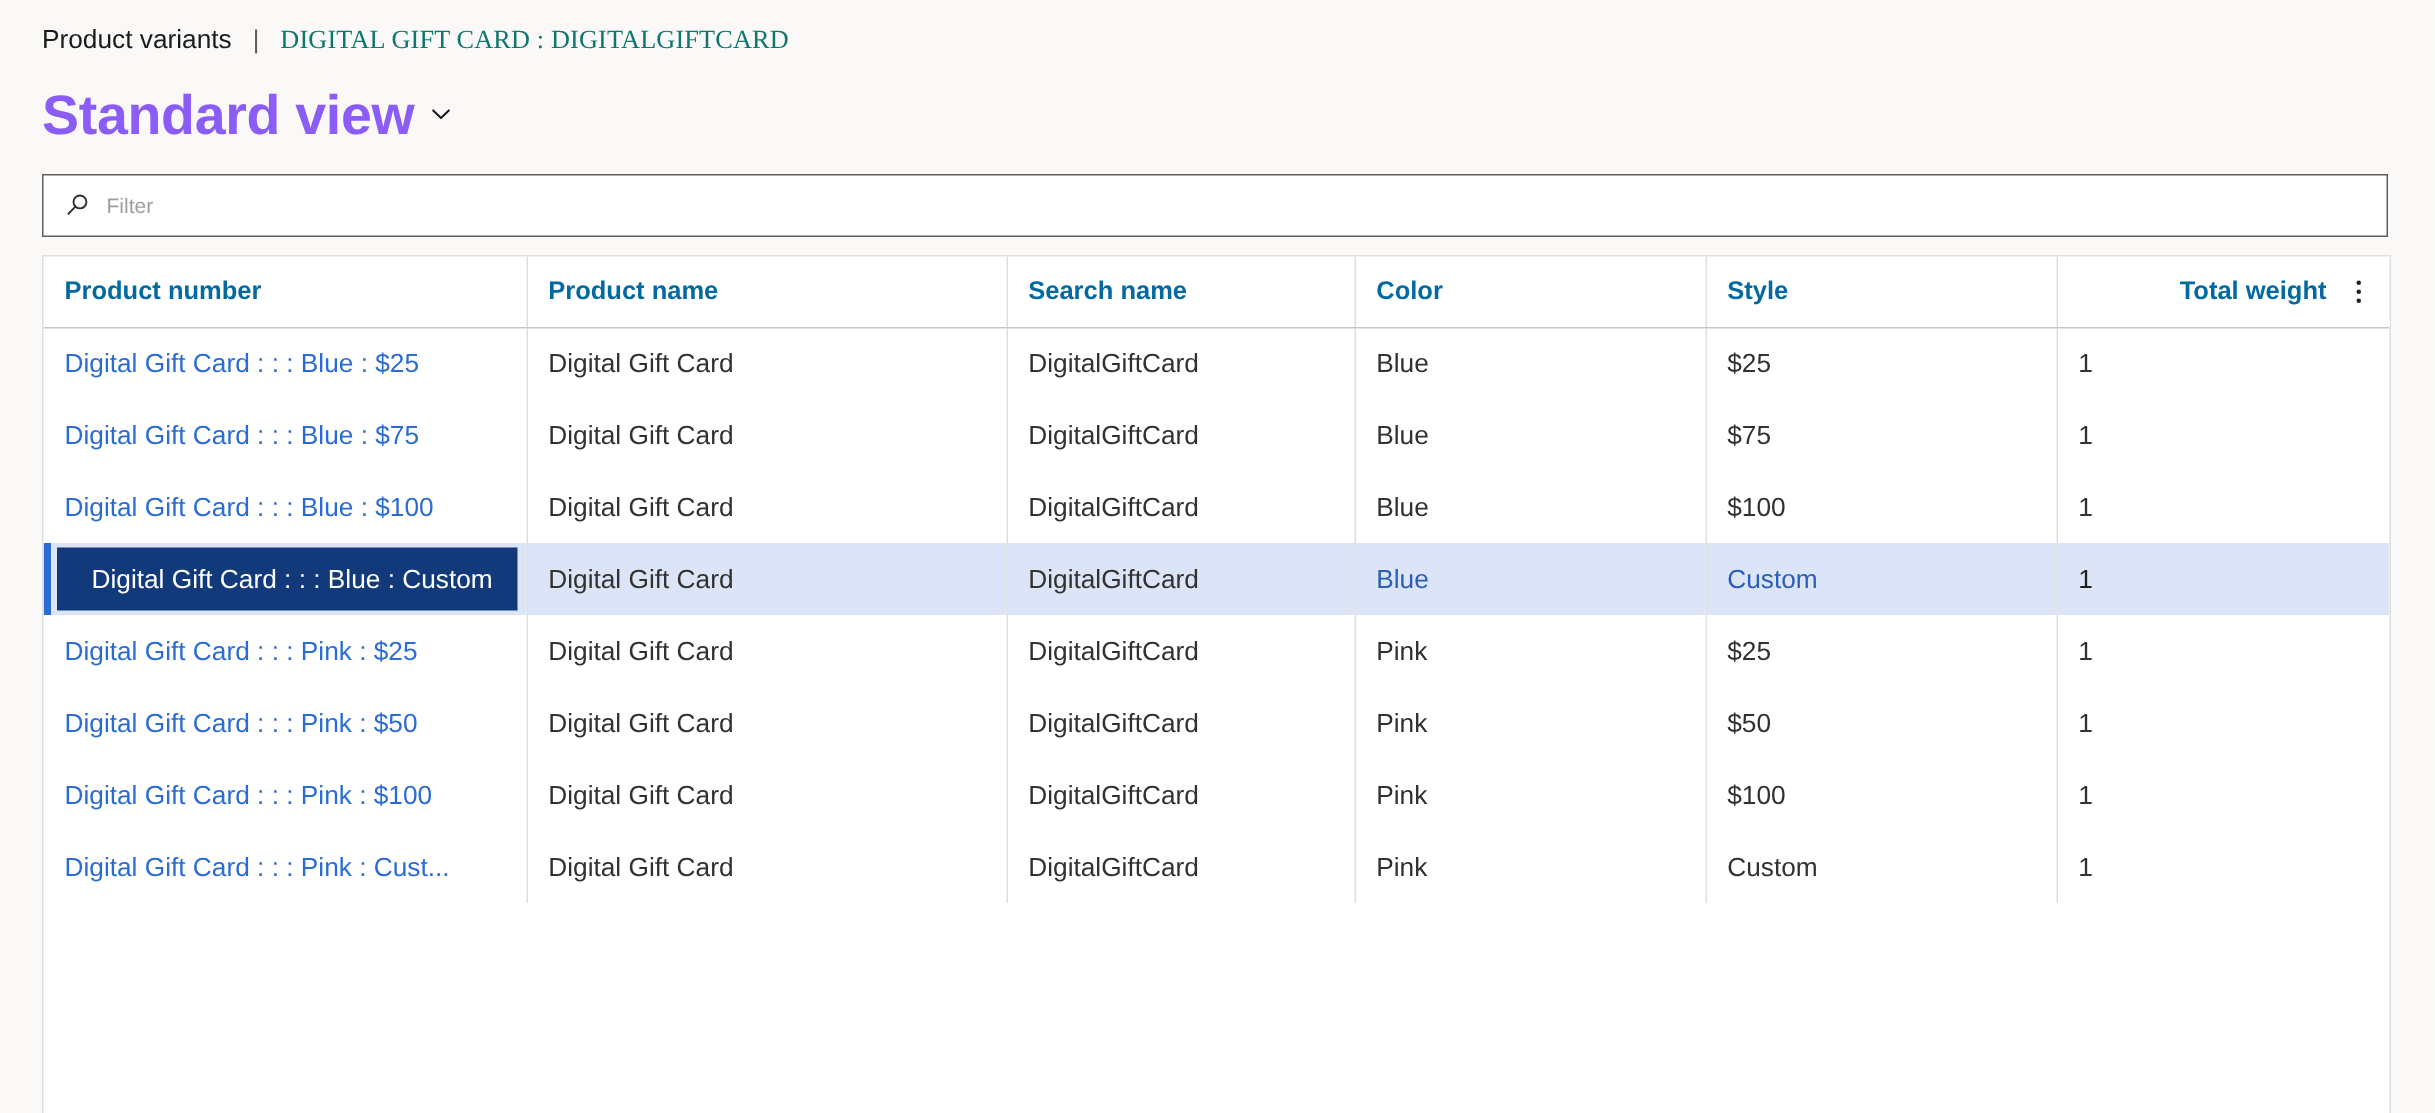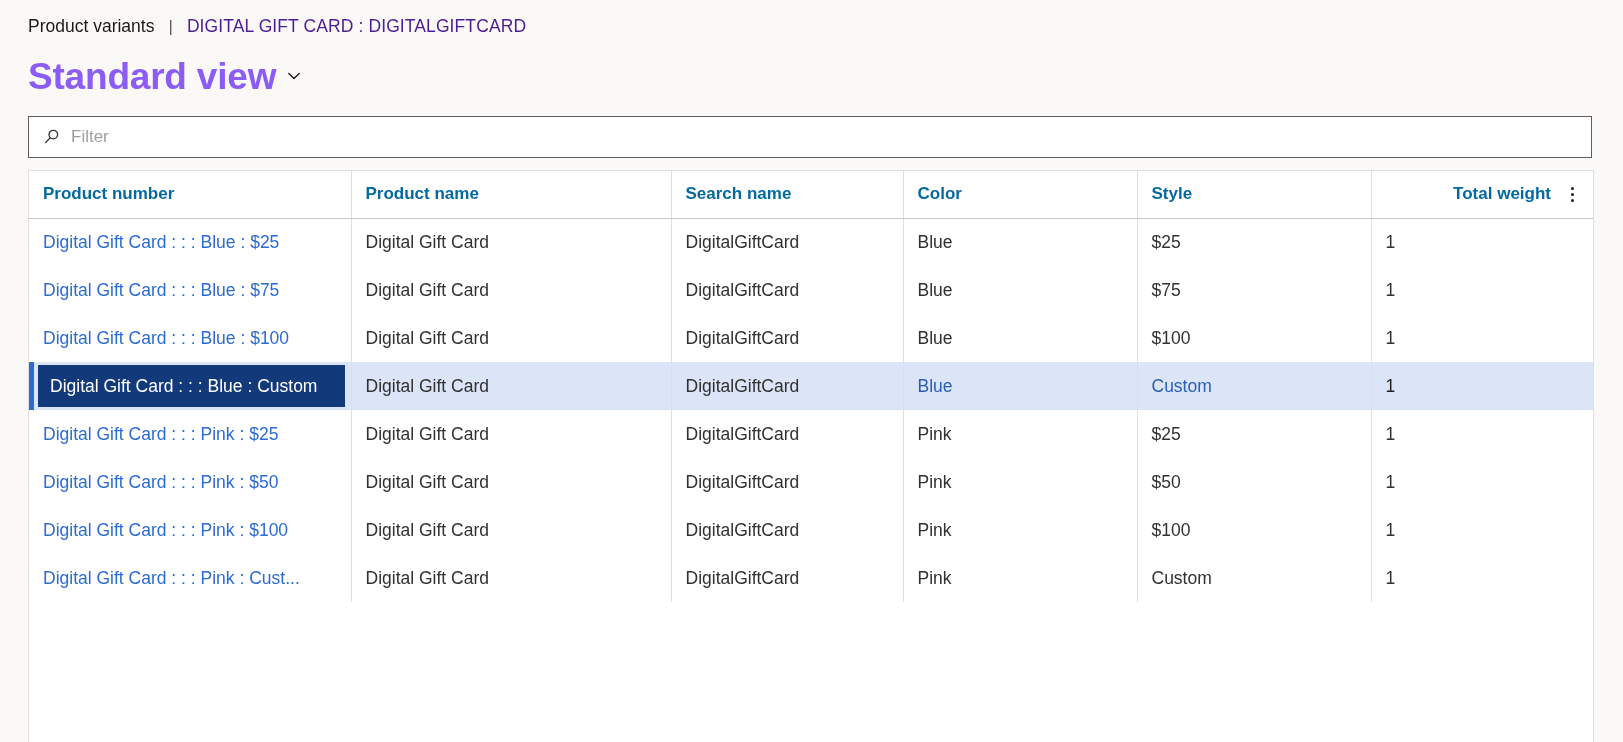--- a/index.html
+++ b/index.html
@@ -34,22 +34,23 @@
     font-size: 17.5px;
     color: #1b1a19;
     white-space: nowrap;
   }
   .breadcrumb .crumb-sep {
     margin: 0 14px 0 14px;
     color: #605e5c;
     font-size: 17px;
   }
   .breadcrumb .crumb-sub {
-    color: #4c1d95;
+    color: #0f766e;
     letter-spacing: .1px;
+    font-family: Liberation Serif, serif;
   }
 
   
   .title-row {
     display: flex;
     align-items: center;
     height: 48px;
     margin-top: 2px;
   }
   .page-title {
@@ -93,21 +94,21 @@
     color: #323130;
     margin-right: 8px;
   }
   .filter-icon svg { display: block; }
   .filter-input {
     flex: 1 1 auto;
     border: 0;
     outline: none;
     background: transparent;
     font-family: "Liberation Sans", sans-serif;
-    font-size: 17px;
+    font-size: 14px;
     color: #201f1e;
     padding: 0;
     height: 100%;
   }
   .filter-input::placeholder { color: #a19f9d; opacity: 1; }
 
   
   .grid {
     position: absolute;
     left: 28px;
@@ -209,21 +210,21 @@
   .sel-box {
     position: absolute;
     left: 9px;
     top: 3px;
     bottom: 3px;
     right: 6px;
     background: #123a7a;
     color: #ffffff;
     display: flex;
     align-items: center;
-    padding-left: 12px;
+    padding-left: 23px;
     font-size: 17.5px;
     white-space: nowrap;
     overflow: hidden;
   }
 </style>
 </head>
 <body>
 
 <div class="page">
 

